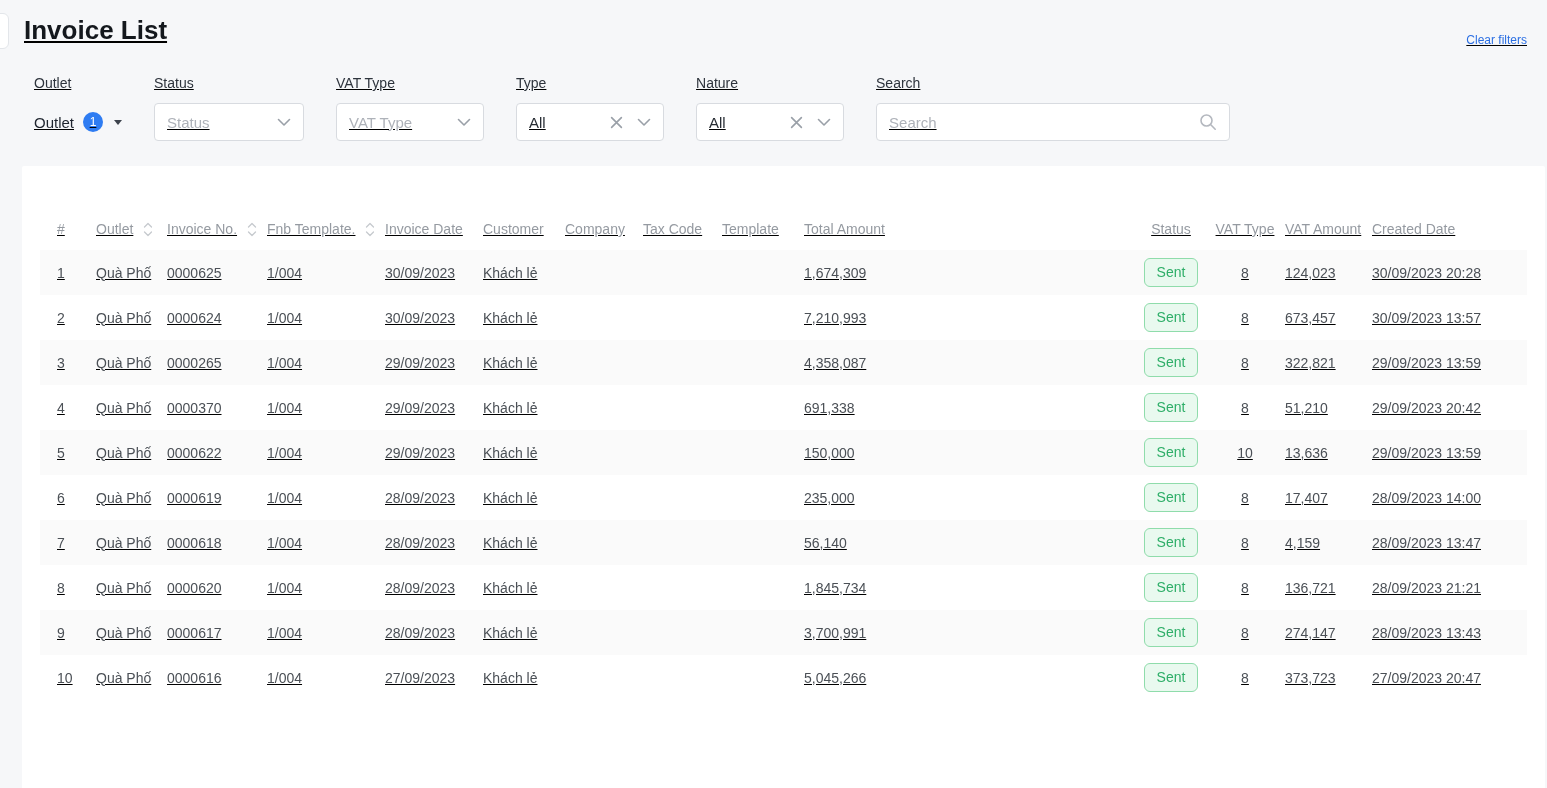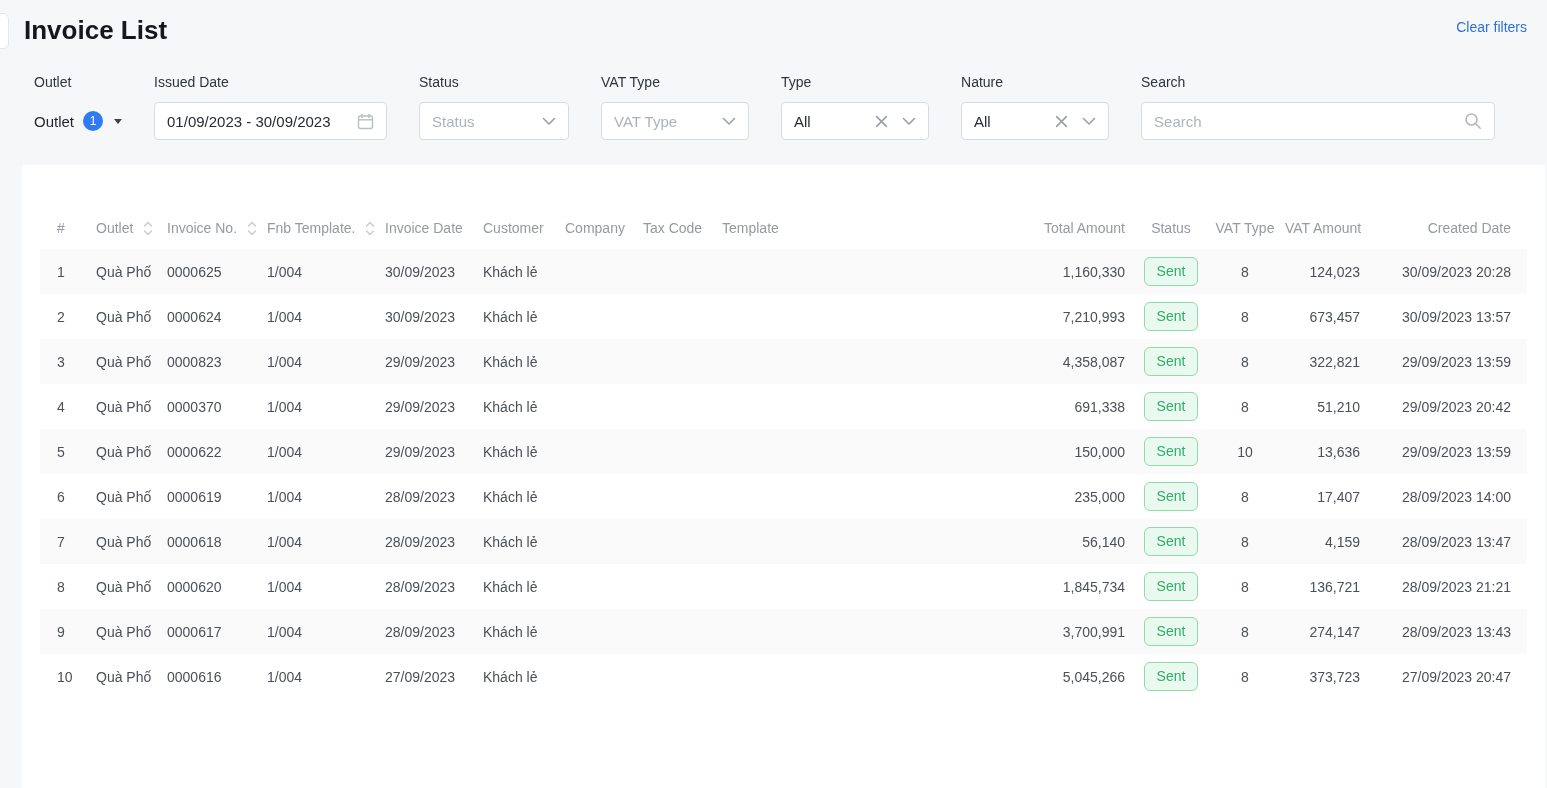--- a/index.html
+++ b/index.html
@@ -2,31 +2,31 @@
 <html style="--accent_blue: #2e7cf2; --link_blue: #2b6fe3; --status_sent_text: #2eae68; --status_sent_bg: #e9f9ef; --status_sent_border: #8fdcab;"><head>
 <meta charset="utf-8">
 <style>
   html,body{margin:0;padding:0;}
   body{
     width:1547px;height:788px;overflow:hidden;
     background:#f6f7f9;
     font-family:"Liberation Sans","DejaVu Sans",sans-serif;
     -webkit-font-smoothing:antialiased;
   }
-  .page{position:relative;width:1547px;height:608px;}
+  .page{position:relative;width:1547px;height:608px;text-decoration:underline;}
 
   
   .panel-edge{
     position:absolute;left:-6px;top:13px;width:13px;height:34px;
     background:#fff;border:1px solid #e3e6ea;border-radius:6px;
   }
 
   .top-bar{display:flex;justify-content:space-between;align-items:flex-start;padding:14px 20px 0 24px;}
   .page-title{font-size:26px;font-weight:700;color:#14181d;line-height:32px;}
-  .clear-filters{font-size:14px;color:var(--link_blue,#2b6fe3);margin-top:5px;cursor:pointer;}
+  .clear-filters{font-size:12px;color:var(--link_blue,#2b6fe3);margin-top:19px;cursor:pointer;}
 
   .filters{display:flex;gap:32px;margin:28px 0 0 34px;}
   .fg-label{display:block;font-size:14px;color:#2e343d;height:16px;white-space:nowrap;}
   .fg-control{margin-top:12px;height:38px;display:flex;align-items:center;}
 
   .box{
     background:#fff;border:1px solid #d8dbe0;border-radius:4px;
     height:38px;box-sizing:border-box;display:flex;align-items:center;
     padding:0 12px;cursor:pointer;
   }
@@ -69,21 +69,21 @@
     height:42px;font-size:14px;font-weight:400;color:#959aa1;
     text-align:left;padding:0 0 0 4px;white-space:nowrap;vertical-align:middle;
   }
   tbody td{
     height:45px;font-size:14px;color:#4b5056;
     padding:0 0 0 4px;white-space:nowrap;overflow:hidden;vertical-align:middle;
   }
   tbody tr:nth-child(odd){background:#fafafa;}
 
   .cell-index{padding-left:17px !important;}
-  .al-right{text-align:right;}
+  .al-right{text-align:left;}
   .al-center{text-align:center !important;padding:0 !important;}
   .pr-8{padding-right:8px !important;}
   .pr-16{padding-right:16px !important;}
 
   .sort-icon{margin-left:10px;vertical-align:-4px;}
 
   .badge{
     display:inline-block;padding:5px 12px 6px;border-radius:6px;font-size:14px;
     color:var(--status_sent_text,#2eae68);
     background:var(--status_sent_bg,#e9f9ef);
@@ -108,35 +108,20 @@
       <span class="fg-label">Outlet</span>
       <div class="fg-control">
         <div class="outlet-control">
           <span class="outlet-text">Outlet</span>
           <span class="count-badge">1</span>
           <span class="caret-down"></span>
         </div>
       </div>
     </div>
 
-    <div>
-      <span class="fg-label">Issued Date</span>
-      <div class="fg-control">
-        <div class="box w-date">
-          <span class="value-text">01/09/2023 - 30/09/2023</span>
-          <span class="icon">
-            <svg width="17" height="17" viewBox="0 0 17 17">
-                <rect x="1.5" y="3" width="14" height="12.5" rx="2" fill="none" stroke="#b9bdc4" stroke-width="1.4"></rect>
-                <path d="M5 1.2 V4.5 M12 1.2 V4.5" stroke="#b9bdc4" stroke-width="1.4" stroke-linecap="round"></path>
-                <path d="M1.5 6.8 H15.5" stroke="#b9bdc4" stroke-width="1.4"></path>
-              </svg>
-          </span>
-        </div>
-      </div>
-    </div>
 
     <div>
       <span class="fg-label">Status</span>
       <div class="fg-control">
         <div class="box w-status">
           <span class="placeholder-text">Status</span>
           <span class="icon">
             <svg width="14" height="9" viewBox="0 0 14 9">
                 <path d="M1.5 1.5 L7 7 L12.5 1.5" fill="none" stroke="#9aa0a8" stroke-width="1.6" stroke-linecap="round" stroke-linejoin="round"></path>
               </svg>
@@ -263,21 +248,21 @@
           <tr>
             <td class="cell-index">1</td>
             <td class="cell-outlet">Quà Phố</td>
             <td class="cell-invoice_no">0000625</td>
             <td class="cell-fnb_template">1/004</td>
             <td class="cell-invoice_date">30/09/2023</td>
             <td class="cell-customer">Khách lẻ</td>
             <td class="cell-company"></td>
             <td class="cell-tax_code"></td>
             <td class="cell-reference"></td>
-            <td class="cell-total_amount al-right pr-8">1,160,330</td>
+            <td class="cell-total_amount al-right pr-8">1,674,309</td>
             <td class="cell-status al-center"><span class="badge">Sent</span></td>
             <td class="cell-vat_type al-center">8</td>
             <td class="cell-vat_amount al-right pr-8">124,023</td>
             <td class="cell-created_date al-right pr-16">30/09/2023 20:28</td>
           </tr>
           <tr>
             <td class="cell-index">2</td>
             <td class="cell-outlet">Quà Phố</td>
             <td class="cell-invoice_no">0000624</td>
             <td class="cell-fnb_template">1/004</td>
@@ -288,21 +273,21 @@
             <td class="cell-reference"></td>
             <td class="cell-total_amount al-right pr-8">7,210,993</td>
             <td class="cell-status al-center"><span class="badge">Sent</span></td>
             <td class="cell-vat_type al-center">8</td>
             <td class="cell-vat_amount al-right pr-8">673,457</td>
             <td class="cell-created_date al-right pr-16">30/09/2023 13:57</td>
           </tr>
           <tr>
             <td class="cell-index">3</td>
             <td class="cell-outlet">Quà Phố</td>
-            <td class="cell-invoice_no">0000823</td>
+            <td class="cell-invoice_no">0000265</td>
             <td class="cell-fnb_template">1/004</td>
             <td class="cell-invoice_date">29/09/2023</td>
             <td class="cell-customer">Khách lẻ</td>
             <td class="cell-company"></td>
             <td class="cell-tax_code"></td>
             <td class="cell-reference"></td>
             <td class="cell-total_amount al-right pr-8">4,358,087</td>
             <td class="cell-status al-center"><span class="badge">Sent</span></td>
             <td class="cell-vat_type al-center">8</td>
             <td class="cell-vat_amount al-right pr-8">322,821</td>

